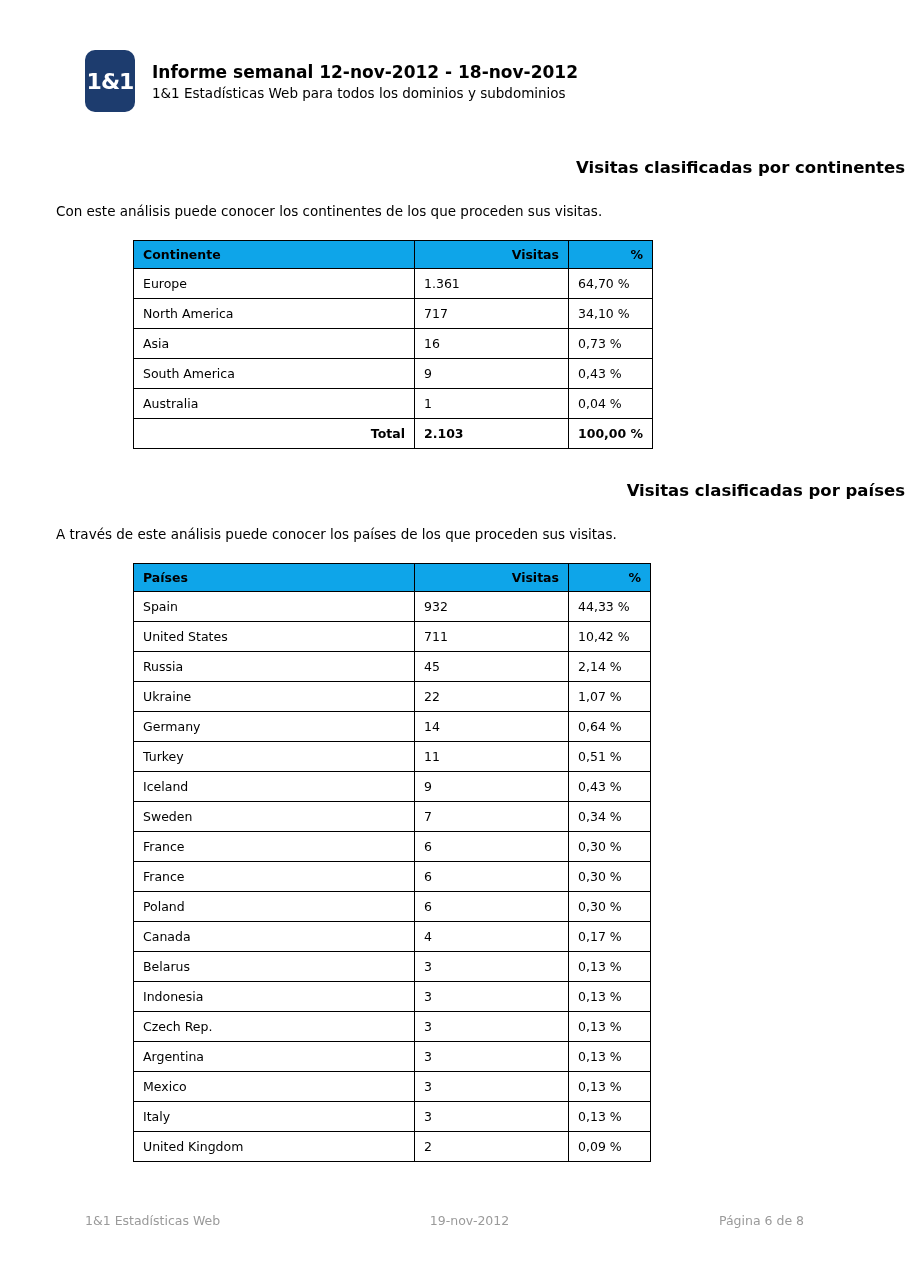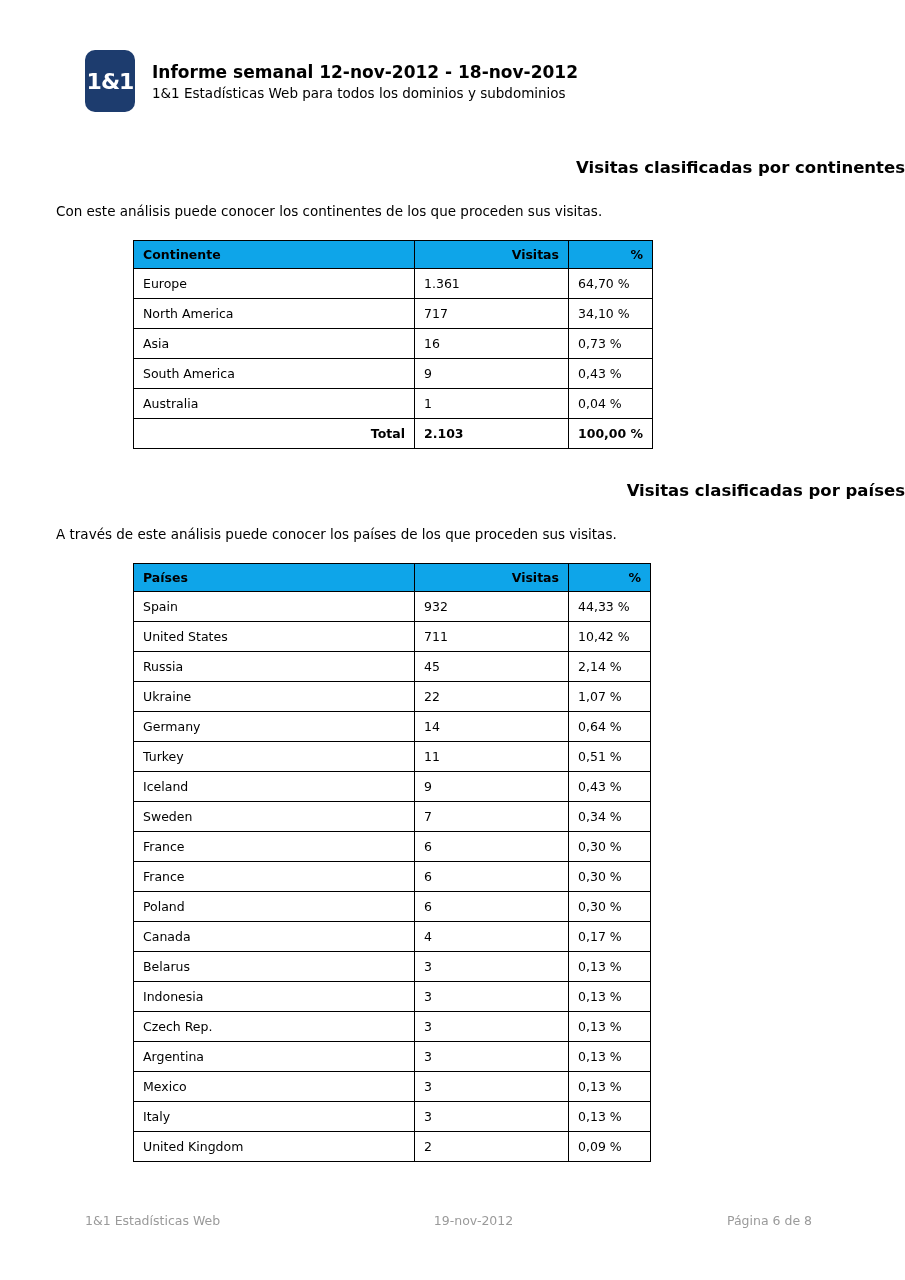--- a/index.html
+++ b/index.html
@@ -85,21 +85,21 @@
     text-align: left;
   }
   table.stats thead th.num { text-align: right; }
   table.stats td.num { text-align: left; }
   table.stats tfoot td { font-weight: bold; }
   table.stats tfoot td.label { text-align: right; }
 
   .page-footer {
     position: absolute;
     left: 85px;
-    right: 93px;
+    right: 101px;
     bottom: 52px;
     display: flex;
     justify-content: space-between;
     align-items: baseline;
     color: #9a9a9a;
     font-size: 12.5px;
   }
 </style>
 </head>
 <body>

